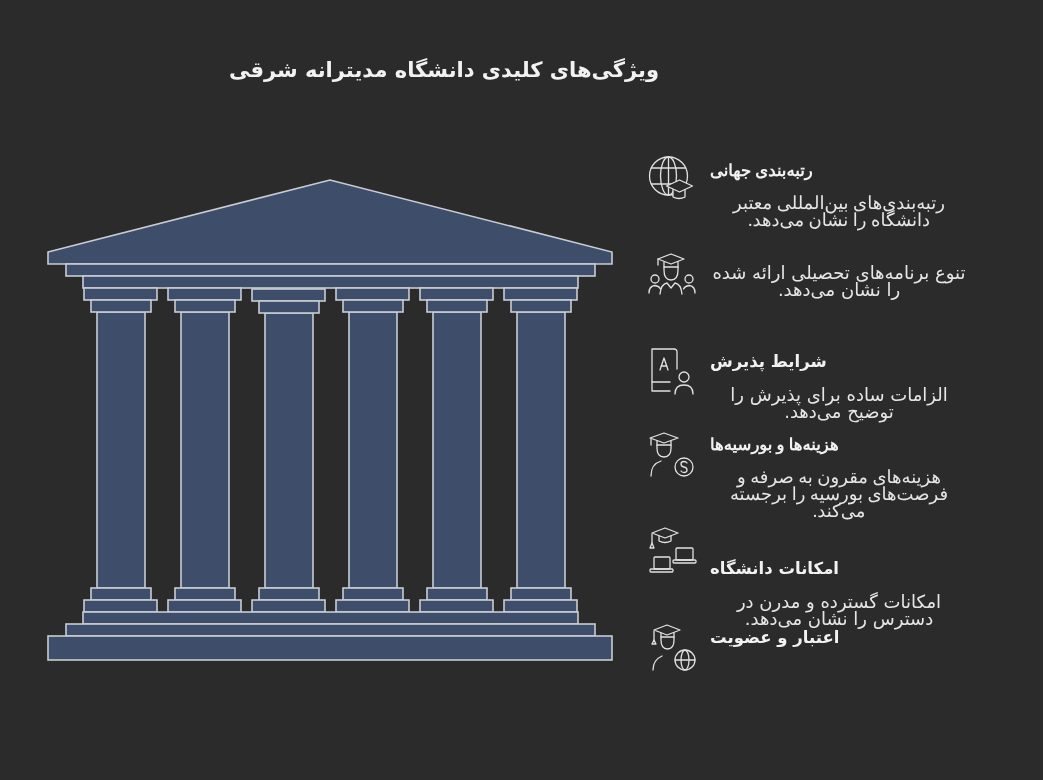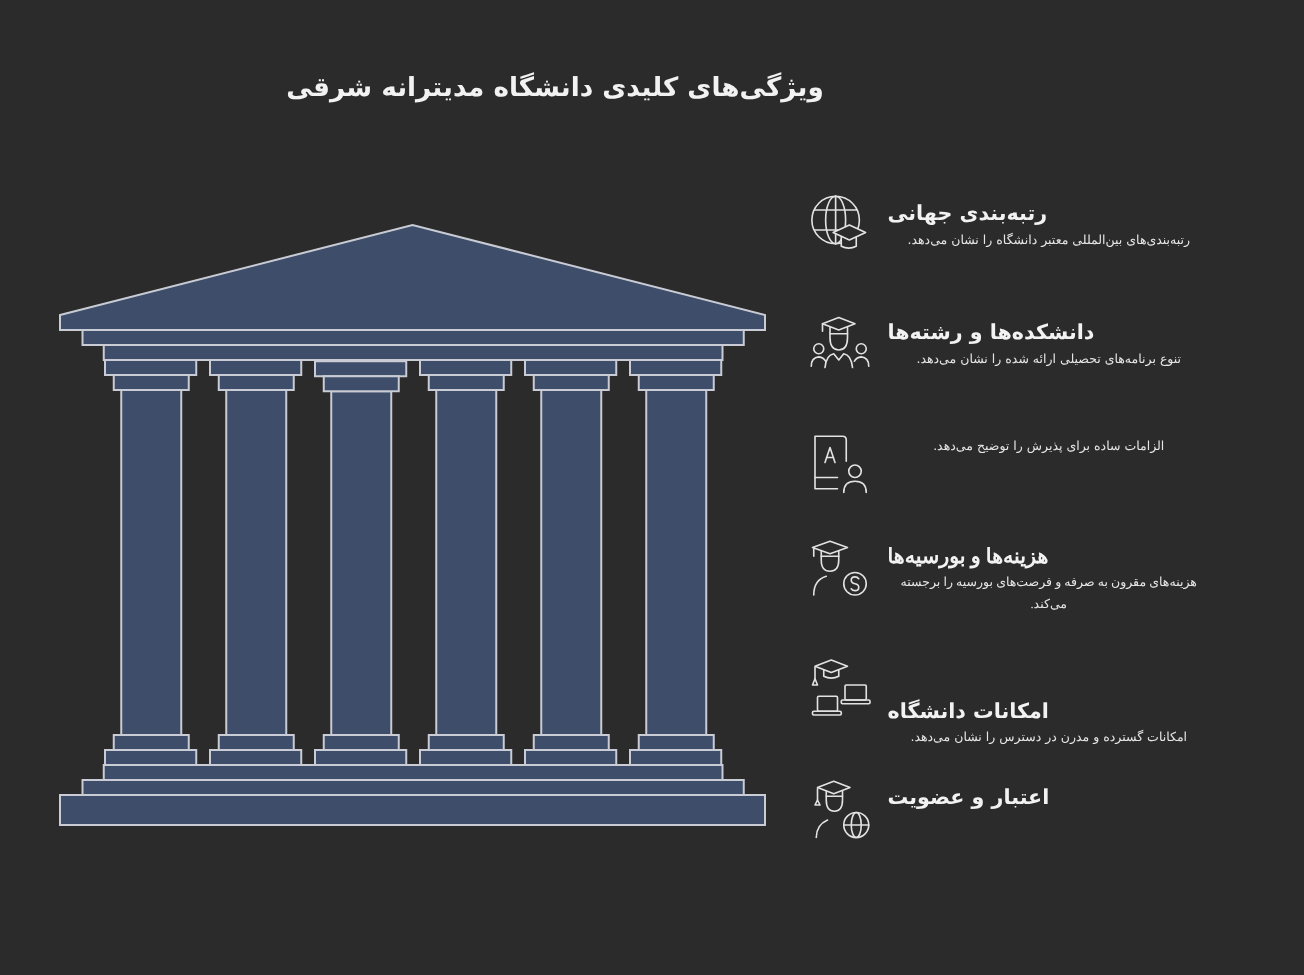--- a/index.html
+++ b/index.html
@@ -52,21 +52,22 @@
     .feature-title {
       font-size: 16.5px;
       font-weight: bold;
       line-height: 26px;
       text-align: left;
       padding-left: 2px;
       color: #f2f2f2;
       white-space: nowrap;
     }
     .feature-desc {
-      font-size: 10px;
+      margin-top: 11px;
+      font-size: 18px;
       line-height: 17px;
       text-align: center;
       color: #e6e6e6;
     }
   </style>
 </head>
 <body>
 
 <div class="page-title">ویژگی‌های کلیدی دانشگاه مدیترانه شرقی</div>
 
@@ -200,31 +201,31 @@
     <polygon points="4,22 6,18 8,22"></polygon>
     <path d="M13 11 L13 18 Q13 27 19.5 27 Q26 27 26 18 L26 11"></path>
     <line x1="13" y1="15" x2="26" y2="15"></line>
     <path d="M5 48 Q5 38 14 34"></path>
     <circle cx="37" cy="38" r="10"></circle>
     <ellipse cx="37" cy="38" rx="4" ry="10"></ellipse>
     <line x1="27" y1="38" x2="47" y2="38"></line>
   </svg>
 </div>
 
-<div class="feature" style="top:158px;">
+<div class="feature" style="top:158px;font-family:Liberation Serif, serif;">
   <div class="feature-title">رتبه‌بندی جهانی</div>
   <div class="feature-desc">رتبه‌بندی‌های بین‌المللی معتبر دانشگاه را نشان می‌دهد.</div>
 </div>
 
 <div class="feature" style="top:253px;">
-  <div class="feature-title">دانشکده‌ها و رشته‌ها</div>
   <div class="feature-desc">تنوع برنامه‌های تحصیلی ارائه شده را نشان می‌دهد.</div>
 </div>
 
 <div class="feature" style="top:349px;">
+  <div class="feature-title">شرایط پذیرش</div>
   <div class="feature-desc">الزامات ساده برای پذیرش را توضیح می‌دهد.</div>
 </div>
 
 <div class="feature" style="top:432px;font-family:Liberation Serif, serif;">
   <div class="feature-title">هزینه‌ها و بورسیه‌ها</div>
   <div class="feature-desc">هزینه‌های مقرون به صرفه و فرصت‌های بورسیه را برجسته می‌کند.</div>
 </div>
 
 <div class="feature" style="top:556px;">
   <div class="feature-title">امکانات دانشگاه</div>

